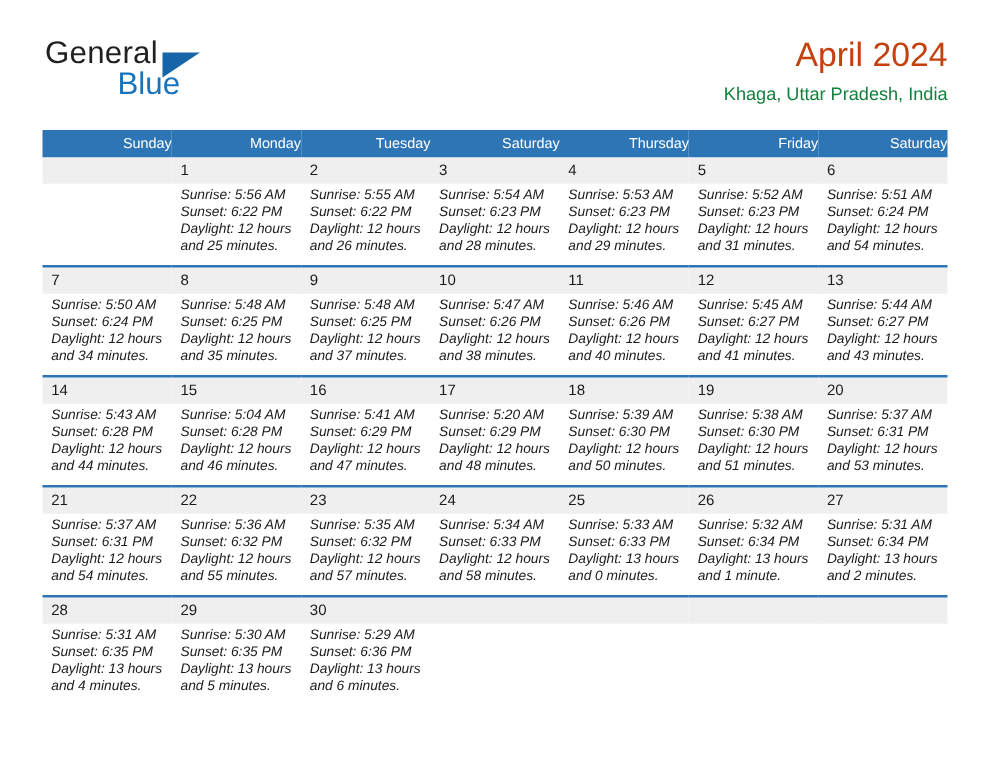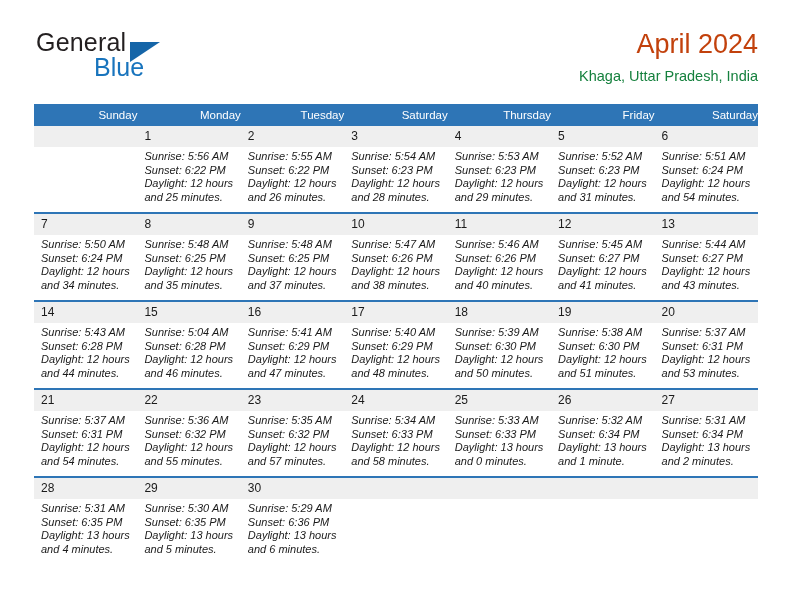--- a/index.html
+++ b/index.html
@@ -328,21 +328,21 @@
           <div class="dayinfo">
             <div>Sunrise: 5:41 AM</div>
             <div>Sunset: 6:29 PM</div>
             <div class="daylight-line">Daylight: 12 hours</div>
             <div class="daylight-line">and 47 minutes.</div>
           </div>
         </td>
         <td>
           <div class="daynum">17</div>
           <div class="dayinfo">
-            <div>Sunrise: 5:40 AM</div>
+            <div>Sunrise: 5:20 AM</div>
             <div>Sunset: 6:29 PM</div>
             <div class="daylight-line">Daylight: 12 hours</div>
             <div class="daylight-line">and 48 minutes.</div>
           </div>
         </td>
         <td>
           <div class="daynum">18</div>
           <div class="dayinfo">
             <div>Sunrise: 5:39 AM</div>
             <div>Sunset: 6:30 PM</div>

